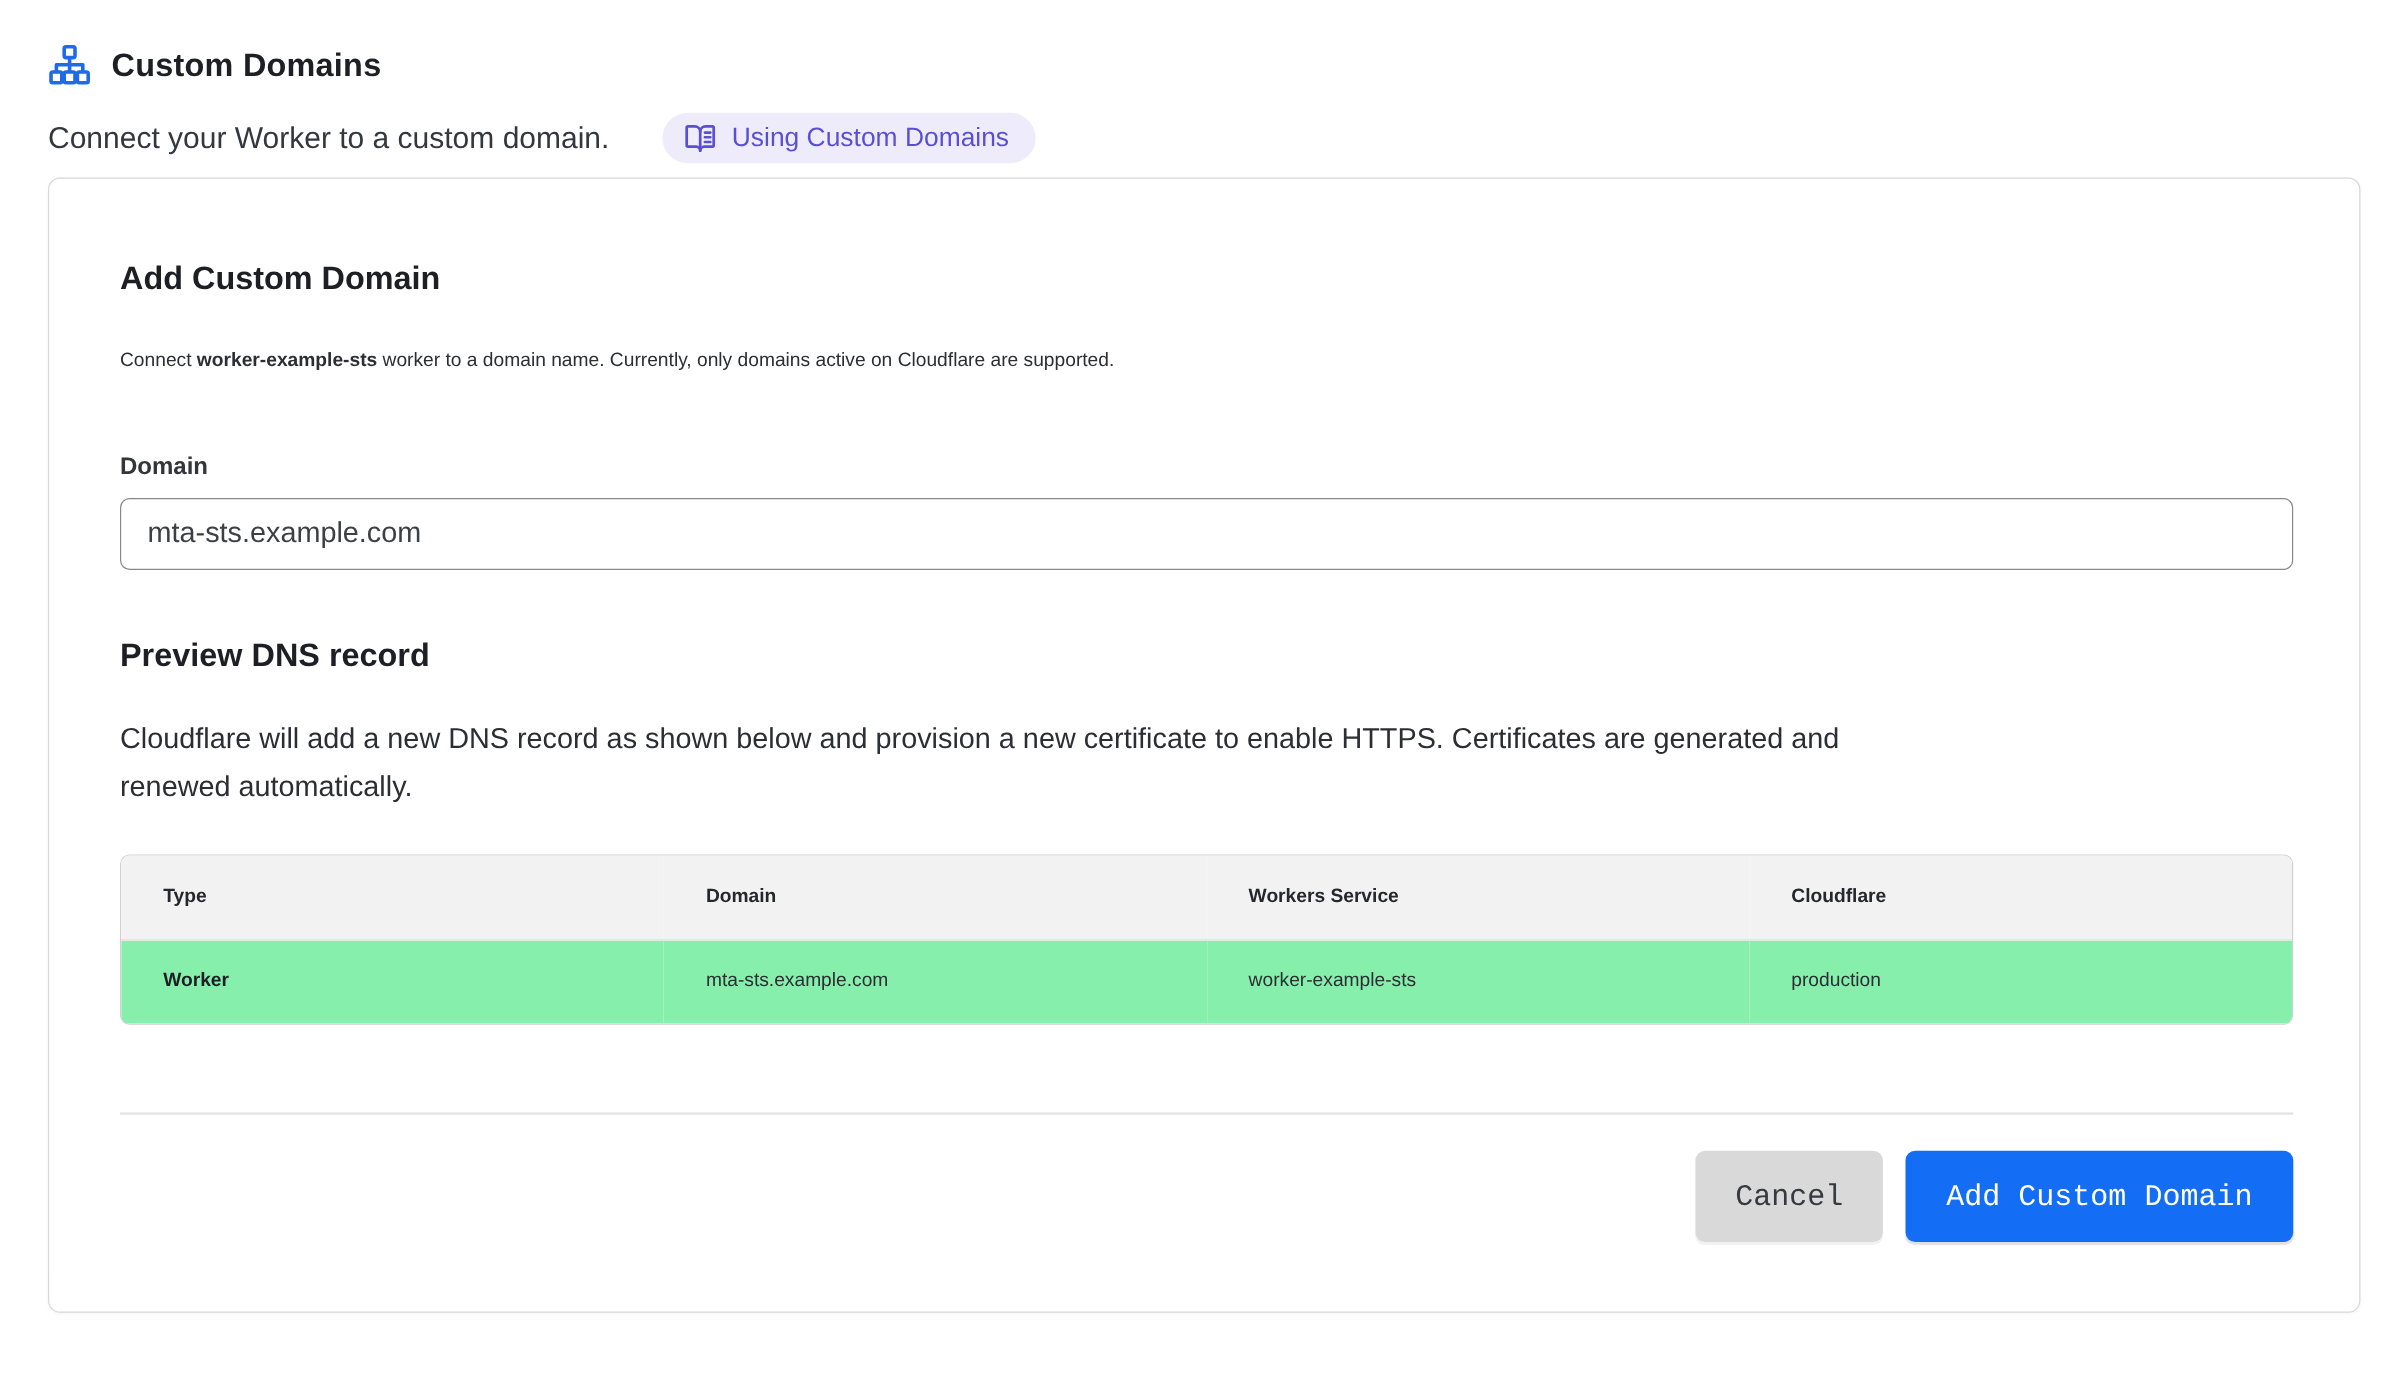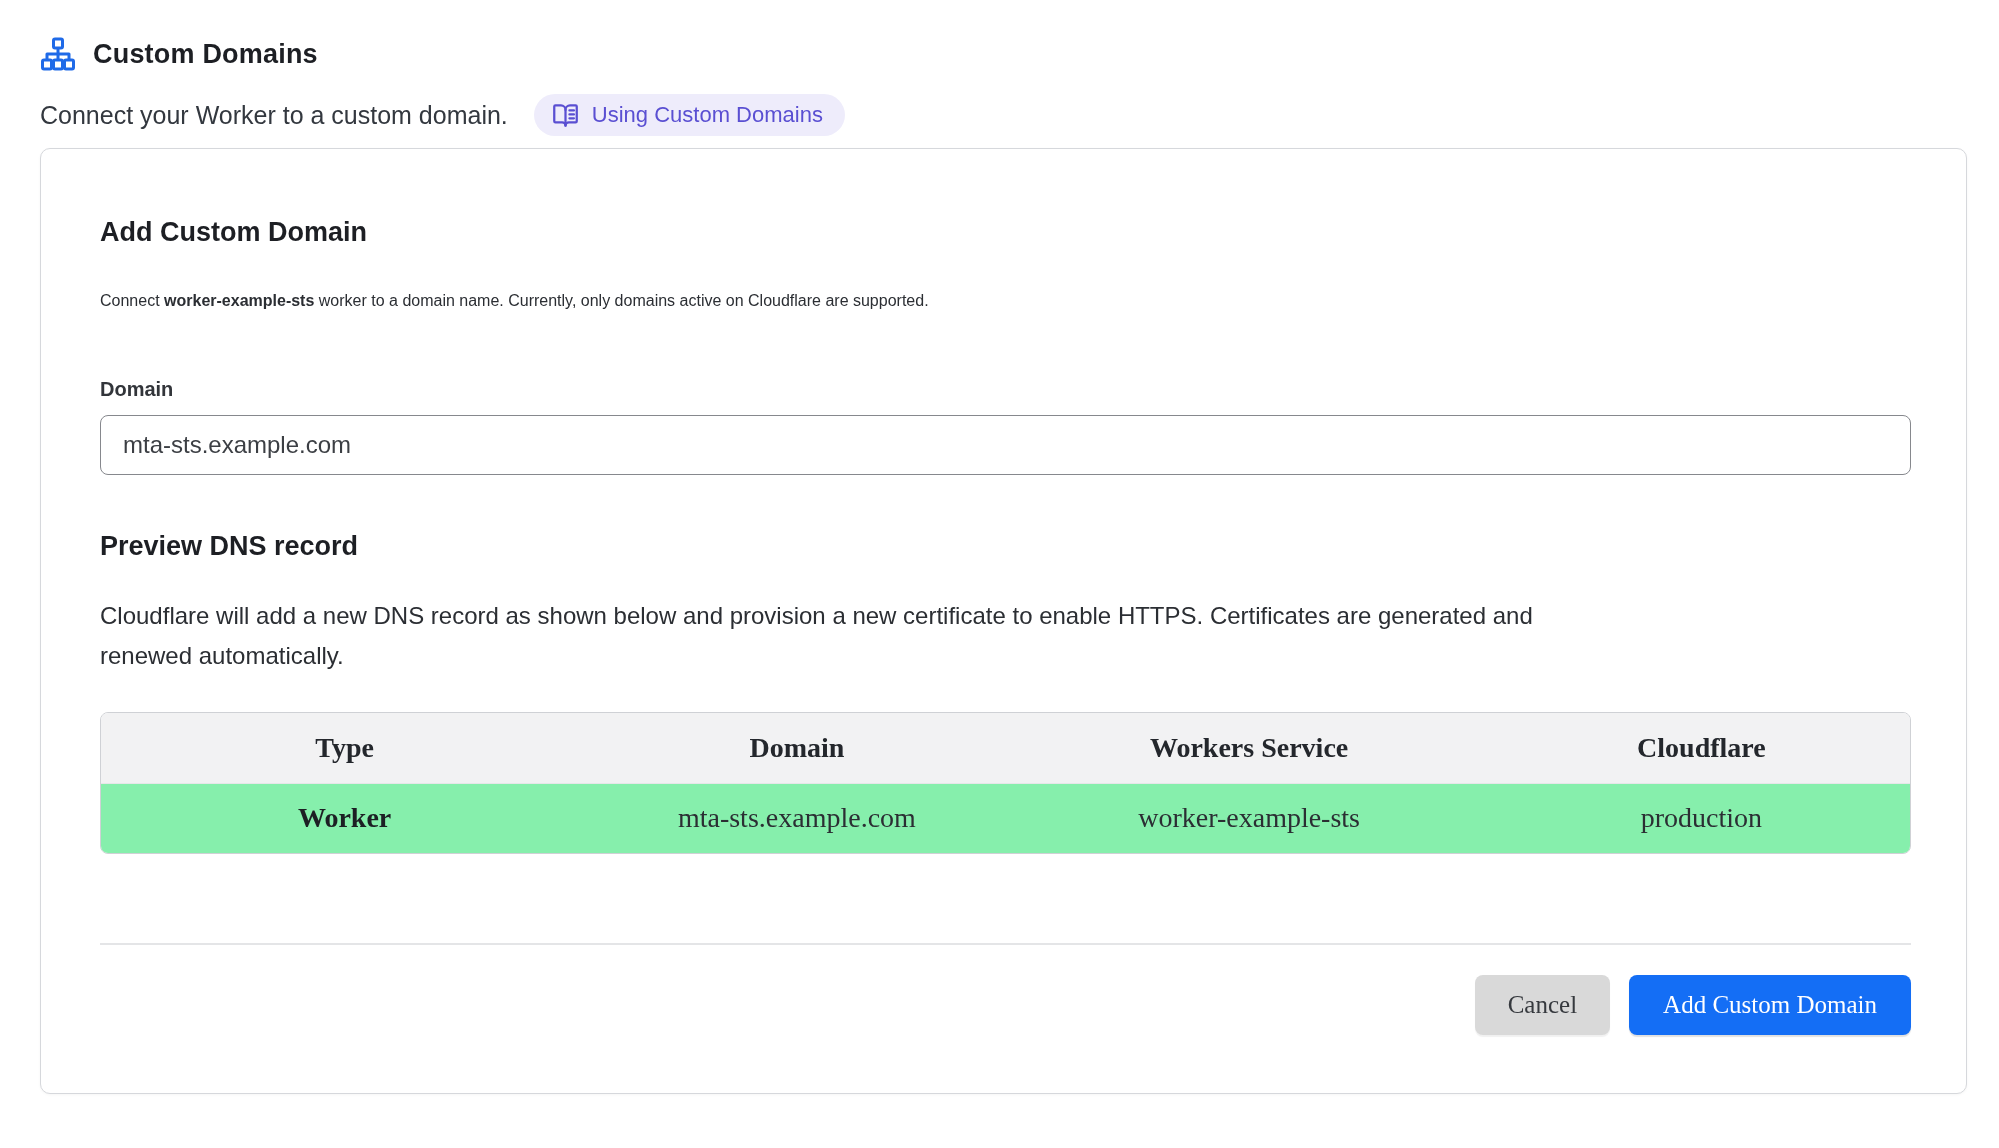--- a/index.html
+++ b/index.html
@@ -8,21 +8,21 @@
     background: #ffffff;
     font-family: "Liberation Sans", "DejaVu Sans", sans-serif;
     color: #1d1f24;
     overflow: hidden;
   }
   .page { padding: 36px 32px 0 40px; }
 
   
   .header-title-row { display: flex; align-items: center; gap: 17px; text-align: center; }
   .header-title { font-size: 27px; font-weight: 700; letter-spacing: .2px; color: #1d1f24; }
-  .header-sub-row { display: flex; align-items: center; gap: 26px; margin-top: 22px; }
+  .header-sub-row { display: flex; align-items: center; gap: 44px; margin-top: 22px; }
   .header-subtitle { font-size: 25px; color: #33383f; }
   .doc-badge {
     display: inline-flex; align-items: center; gap: 13px;
     background: #eeecfb; border-radius: 999px;
     padding: 8px 22px 8px 18px; height: 42px;
     cursor: pointer; border: none;
   }
   .doc-badge span { font-size: 22px; color: #5a4fd2; }
 
   
@@ -52,38 +52,37 @@
   .preview-desc { margin-top: 34px; font-size: 24px; color: #2b2e33; line-height: 40px; max-width: 1470px; }
 
   
   .dns-table {
     margin-top: 36px;
     border: 1px solid #cfd1d5; border-radius: 8px;
     overflow: hidden;
   }
   .dns-table table { width: 100%; border-collapse: collapse; }
   .dns-table th, .dns-table td {
-    text-align: center; width: 25%;
+    text-align: left; width: 25%;
     padding: 0 0 0 35px; height: 70px;
-    font-size: 28px;
-    font-family: Liberation Serif, serif;
+    font-size: 16px;
   }
   .dns-table thead tr { background: #f2f2f3; }
   .dns-table th { font-weight: 600; color: #24272c; border-bottom: 1px solid #e6e7e9; }
   .dns-table td { color: #2b2e33; background: #86efac; }
   .dns-table td.cell-type { font-weight: 700; color: #1d1f24; }
 
   .spacer { flex: 1; }
   .divider { border: none; border-top: 2px solid #e4e5e7; margin: 0; }
 
   
   .actions { display: flex; justify-content: flex-end; gap: 19px; margin-top: 30px; padding-bottom: 58px; }
   .btn {
-    height: 60px; border: none; border-radius: 8px;
-    font-size: 25px; font-family: Liberation Serif, serif;
+    height: 76px; border: none; border-radius: 8px;
+    font-size: 25px; font-family: Liberation Mono, monospace;
     cursor: pointer; display: inline-flex; align-items: center;
   }
   .btn-cancel { background: #d9d9d9; color: #36393e; padding: 0 33px; box-shadow: 0 2px 1px rgba(0,0,0,0.06); }
   .btn-primary { background: #146ef5; color: #ffffff; padding: 0 34px; box-shadow: 0 2px 1px rgba(0,0,0,0.12); }
 
   .icon { display: inline-flex; flex: none; }
 </style>
 </head>
 <body>
 

